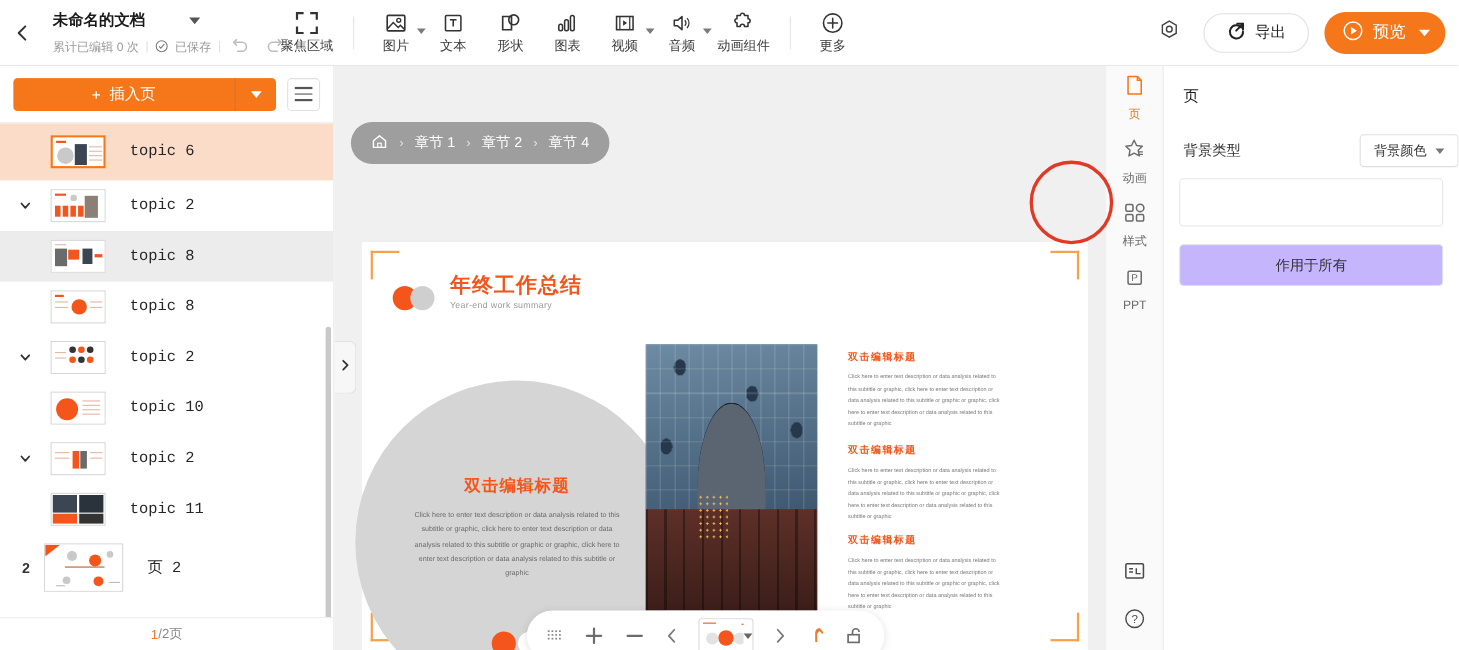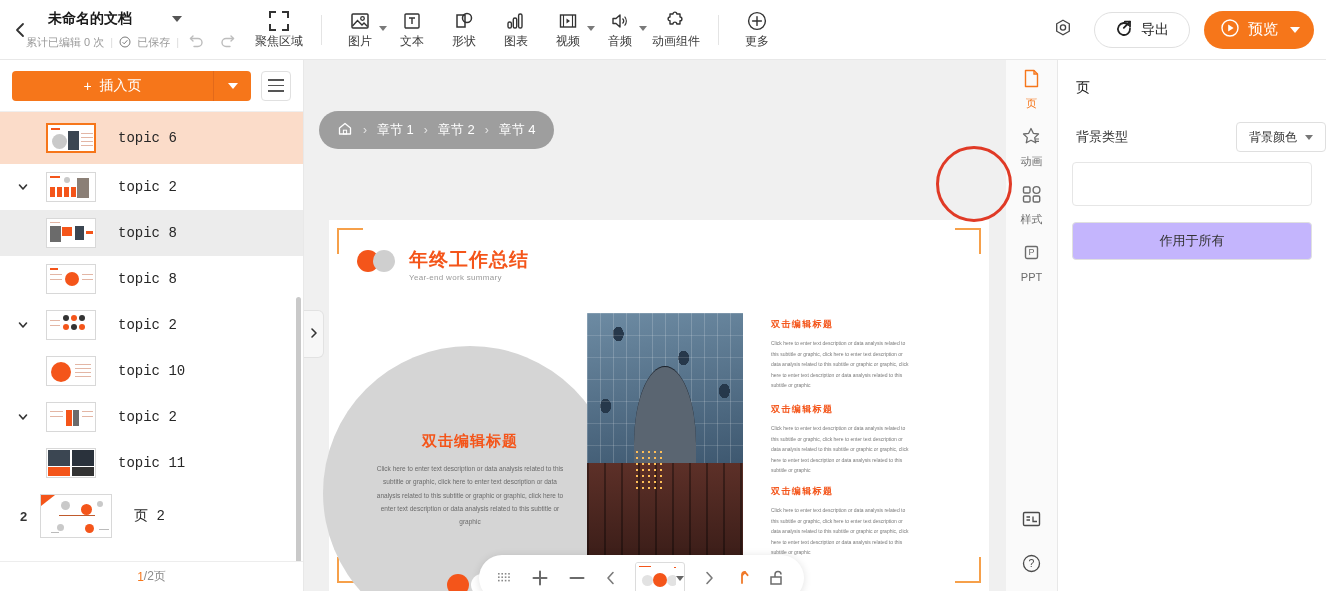--- a/index.html
+++ b/index.html
@@ -18,21 +18,21 @@
   }
   .back-btn {
     width:40px; height:60px; display:flex; align-items:center; justify-content:center;
     cursor:pointer; color:#333;
   }
   .back-btn svg { display:block; }
   .doc-meta { width:195px; padding-left:8px; }
   .doc-title-row { display:flex; align-items:center; gap:40px; }
   .doc-title { font-size:14px; font-weight:bold; color:#1a1a1a; white-space:nowrap;}
   .caret-sm { width:0;height:0;border-left:5px solid transparent;border-right:5px solid transparent;border-top:6px solid #555; cursor:pointer;}
-  .doc-sub { display:flex; align-items:center; gap:6px; margin-top:7px; font-size:11px; color:#9a9a9a; white-space:nowrap;justify-content:flex-end;}
+  .doc-sub { display:flex; align-items:center; gap:6px; margin-top:7px; font-size:11px; color:#9a9a9a; white-space:nowrap;}
   .sep-v { color:#dcdcdc; }
   .saved-ico { display:inline-flex; }
   .undo-redo { display:flex; gap:14px; align-items:center; margin-left:4px;}
   .undo-redo svg { display:block; cursor:pointer;}
 
   .tb-spacer { flex:0 0 14px; }
   .tool-divider { width:1px; height:30px; background:#e4e4e4; margin:0 12px; }
 
   .tool {
     display:flex; flex-direction:column; align-items:center; justify-content:center;
@@ -122,21 +122,21 @@
 
   .canvas {
     position:absolute; left:25px; top:160px; width:660px; height:371px; background:#fff;
   }
   .corner { position:absolute; width:26px; height:26px; border-color:#f6a04a; }
   .c-tl { left:8px; top:8px; border-left:2px solid #f6a04a; border-top:2px solid #f6a04a;}
   .c-tr { right:8px; top:8px; border-right:2px solid #f6a04a; border-top:2px solid #f6a04a;}
   .c-bl { left:8px; bottom:8px; border-left:2px solid #f6a04a; border-bottom:2px solid #f6a04a;}
   .c-br { right:8px; bottom:8px; border-right:2px solid #f6a04a; border-bottom:2px solid #f6a04a;}
 
-  .slide-logo { position:absolute; left:28px; top:30px; display:flex; align-items:flex-start; gap:8px;}
+  .slide-logo { position:absolute; left:28px; top:30px; display:flex; align-items:flex-end; gap:8px;}
   .logo-marks { position:relative; width:44px; height:22px; }
   .logo-marks .m1 { position:absolute; left:0; top:0; width:22px;height:22px;border-radius:50%;background:#f4551a;}
   .logo-marks .m2 { position:absolute; left:16px; top:0; width:22px;height:22px;border-radius:50%;background:#cfcfcf;}
   .slide-title { font-size:19px; font-weight:bold; color:#f4551a; letter-spacing:1px; line-height:1;}
   .slide-sub { font-size:8px; color:#9a9a9a; margin-top:4px; letter-spacing:.3px;}
 
   .big-circle {
     position:absolute; left:-6px; top:126px; width:294px; height:294px; border-radius:50%;
     background:#d5d5d5;
   }

